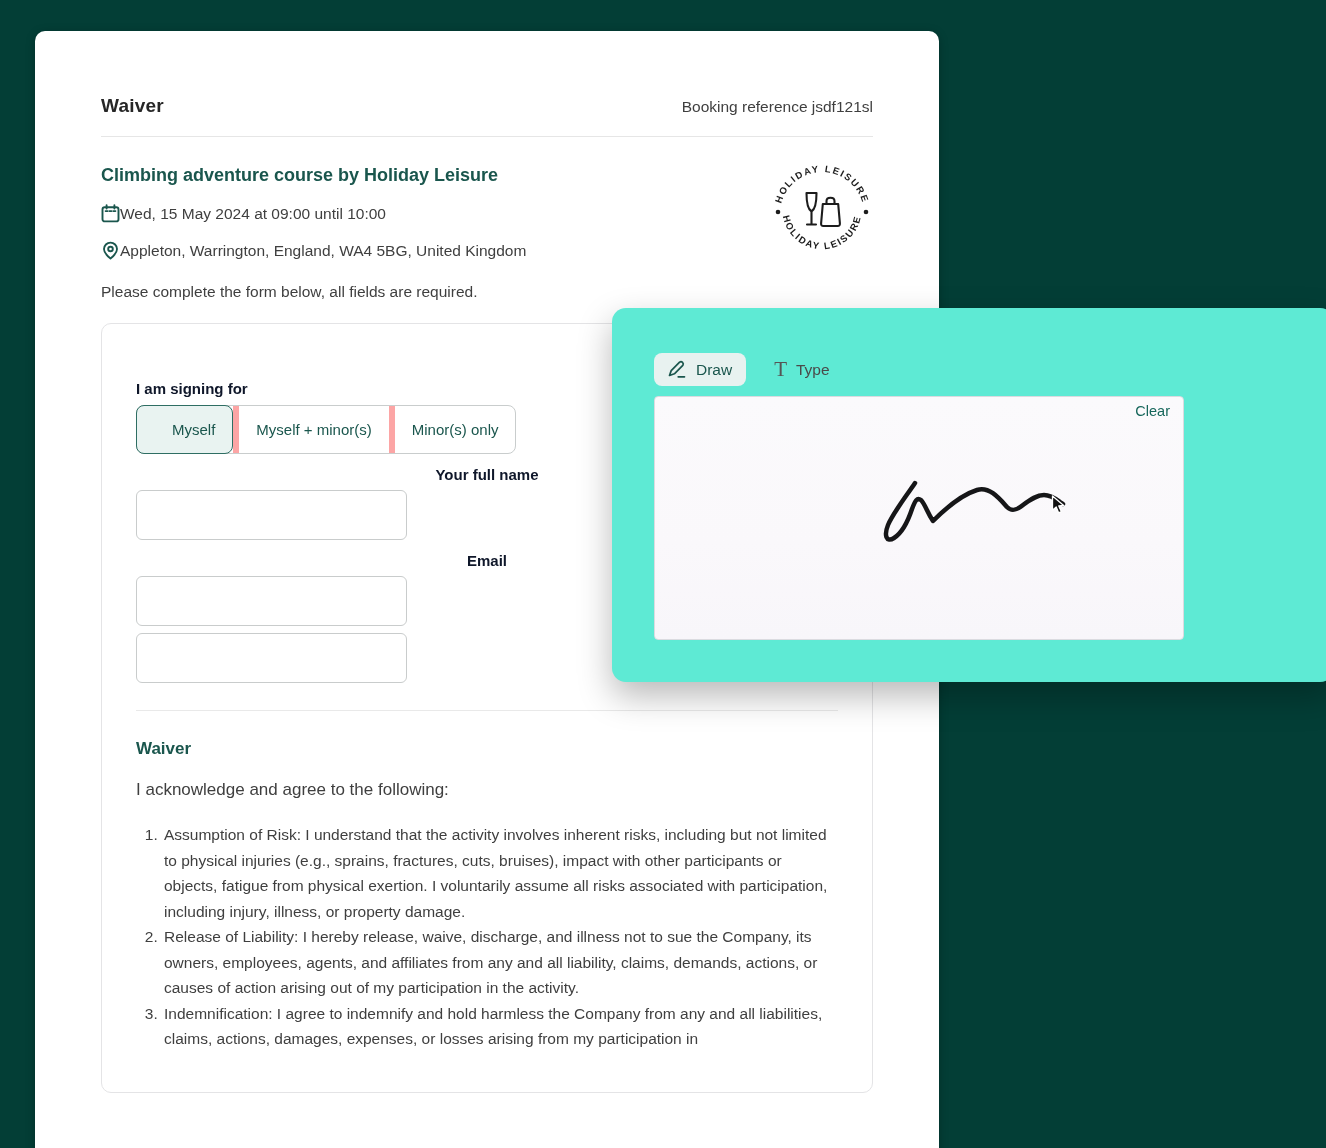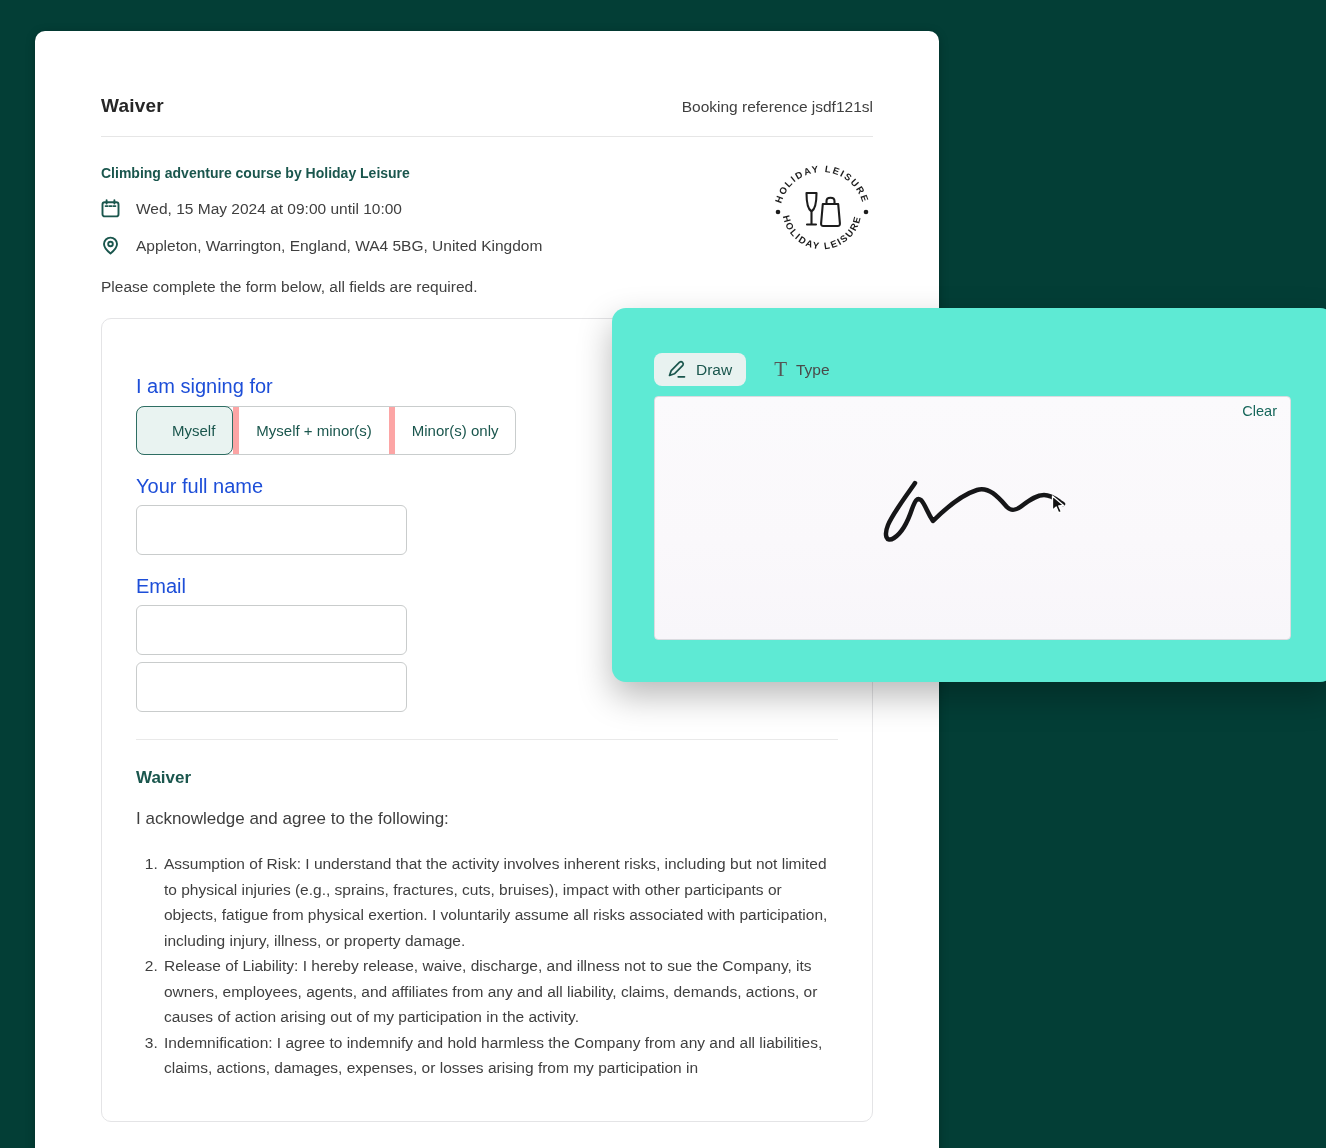--- a/index.html
+++ b/index.html
@@ -18,56 +18,56 @@
     position:absolute; left:35px; top:31px; width:904px; height:1160px;
     background:#ffffff; border-radius:10px;
     box-shadow:0 2px 10px rgba(0,0,0,.25);
     padding:64px 66px 0 66px;
   }
   .card-header { display:flex; justify-content:space-between; align-items:baseline; }
   .card-title { font-size:19px; font-weight:700; color:#262626; letter-spacing:.2px; }
   .booking-ref { font-size:15.5px; color:#3f3f3f; }
   .header-divider { border:none; border-top:1px solid #e6e6e6; margin-top:19px; }
 
-  .event-title { margin-top:28px; font-size:14px; font-weight:700; color:#1a564d; }
-  .info-row { display:flex; align-items:center; gap:16px; margin-top:18px; font-size:15.5px; color:#3f3f3f; }
+  .event-title { margin-top:28px; font-size:18px; font-weight:700; color:#1a564d; }
+  .info-row { display:flex; align-items:center; margin-top:18px; font-size:15.5px; color:#3f3f3f; }
   .info-row:first-of-type { margin-top:26px; }
   .info-row svg { flex:0 0 auto; }
   .note { margin-top:23px; font-size:15.5px; color:#3f3f3f; }
 
   
   .logo { position:absolute; left:737px; top:131px; width:100px; height:100px; }
 
   
   .form-box {
     margin-top:22px; border:1px solid #e4e4e6; border-radius:10px;
     padding:34px 34px 40px 34px; width:772px;
   }
   .section-heading { font-size:17px; font-weight:700; color:#1a564d; }
-  .field-label { margin-top:22px; font-size:20px; font-weight:400; color:#1d4ed8; }
+  .field-label { margin-top:22px; font-size:15px; font-weight:700; color:#0f172a; }
   .segmented {
     margin-top:8px; display:inline-flex; border:1px solid #c9cdcd; border-radius:8px;
     background:#ffffff;
   }
   .seg {
     display:flex; align-items:center; height:47px; padding:0 17px;
     font-family:inherit; font-size:15px; color:#1a564d; background:transparent;
     border:none; border-left:6px solid #fca5a5; cursor:pointer; white-space:nowrap;
   }
   .seg:first-child { border-left:none;padding-left:35px; }
   .seg.selected {
     border:1.5px solid #2e6e63; border-radius:8px; background:#e9f3f1;
     margin:-1px 0 -1px -1px; height:49px; font-weight:400;
   }
   .text-input {
     display:block; margin-top:7px; width:271px; height:50px;
     border:1px solid #c9cccc; border-radius:6px; background:#fff;
     font-family:inherit; font-size:15px; padding:0 12px; color:#333;
   }
-  .field-label.gap { margin-top:20px; }
+  .field-label.gap { margin-top:12px;text-align:center; }
   .box-divider { border:none; border-top:1px solid #e9e9e9; margin:27px 0 0 0; }
   .waiver-heading { margin-top:28px; }
   .waiver-intro { margin-top:21px; font-size:17px; color:#3f3f3f; }
   ol.waiver-list { margin-top:22px; padding-left:26px; font-size:15.5px; line-height:25.5px; color:#3f3f3f; }
   ol.waiver-list li { padding-left:2px; }
 
   
   .modal {
     position:absolute; left:612px; top:308px; width:722px; height:374px;
     background:#5eead4; border-radius:14px;
@@ -76,21 +76,21 @@
   }
   .tabs { display:flex; align-items:center; gap:14px; }
   .tab {
     display:inline-flex; align-items:center; gap:9px; padding:7px 14px;
     background:transparent; border:none; border-radius:8px; cursor:pointer;
     font-family:inherit; font-size:15.5px; color:#4a4a4a;
   }
   .tab.selected { background:#e8f2f0; color:#1a564d; }
   .t-icon { font-family:"Liberation Serif", serif; font-size:21px; line-height:1; color:#555; }
   .sig-canvas {
-    position:relative; margin-top:9px; width:637px; height:244px;
+    position:relative; margin-top:9px; width:530px; height:244px;
     background:linear-gradient(180deg,#fbfafc 0%,#faf8fb 60%,#f8f6fa 100%);
     border:1px solid #dbdbe0; border-radius:4px;
   }
   .clear-btn {
     position:absolute; top:6px; right:13px; background:none; border:none;
     font-family:inherit; font-size:14.5px; color:#17675b; cursor:pointer;
   }
   .sig-svg { position:absolute; left:0; top:0; }
   .cursor { position:absolute; left:396px; top:98px; }
 </style>

